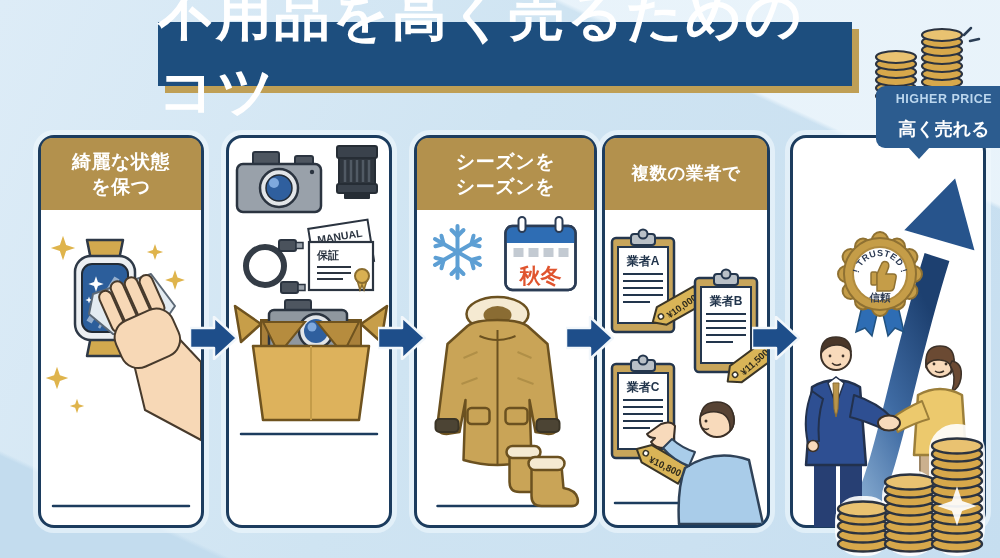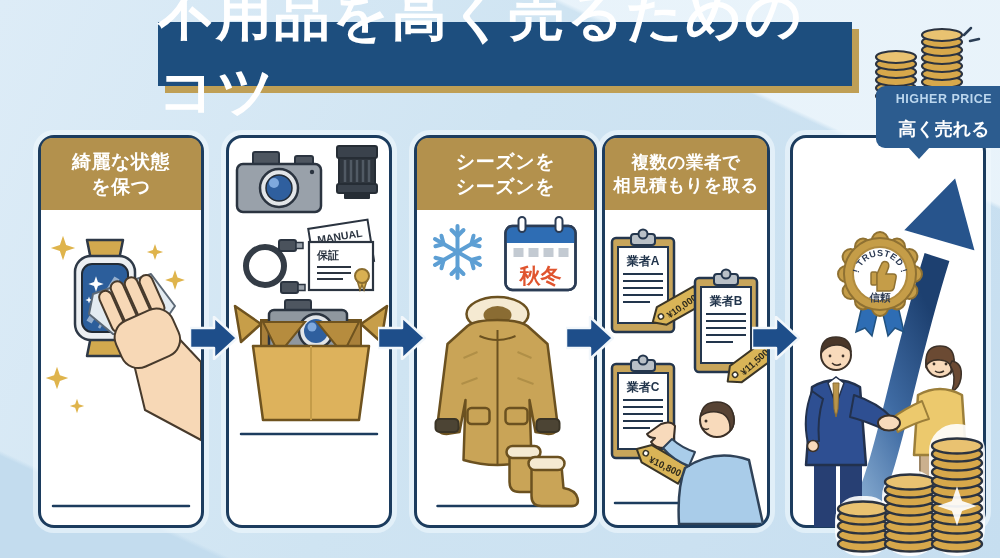--- a/index.html
+++ b/index.html
@@ -218,21 +218,20 @@
             <rect x="3" y="3" width="36" height="13" rx="6.5" fill="#f5ead2" stroke="#6b5120" stroke-width="2.5"></rect>
           </g>
         </g>
       </svg>
     </div>
   </section>
 
   <section class="card card-4">
     <header class="card-head">
       <span>複数の業者で</span>
-      <span>相見積もりを取る</span>
     </header>
     <div class="card-body">
       <svg class="illus" viewBox="0 0 162 315">
         <line x1="10" y1="293" x2="152" y2="293" stroke="#1c3c5e" stroke-width="2.5" stroke-linecap="round"></line>
         <g transform="translate(7,22)">
           <rect x="0" y="6" width="62" height="94" rx="4" fill="#c8a55a" stroke="#24364d" stroke-width="2.5"></rect>
           <rect x="6" y="15" width="50" height="76" fill="#fff" stroke="#24364d" stroke-width="2"></rect>
           <rect x="19" y="2" width="24" height="11" rx="3" fill="#b9c0c7" stroke="#24364d" stroke-width="2"></rect>
           <circle cx="31" cy="2" r="4.5" fill="#b9c0c7" stroke="#24364d" stroke-width="2"></circle>
           <text x="31" y="33" text-anchor="middle" font-size="12" font-weight="bold" fill="#22354c">業者A</text>

